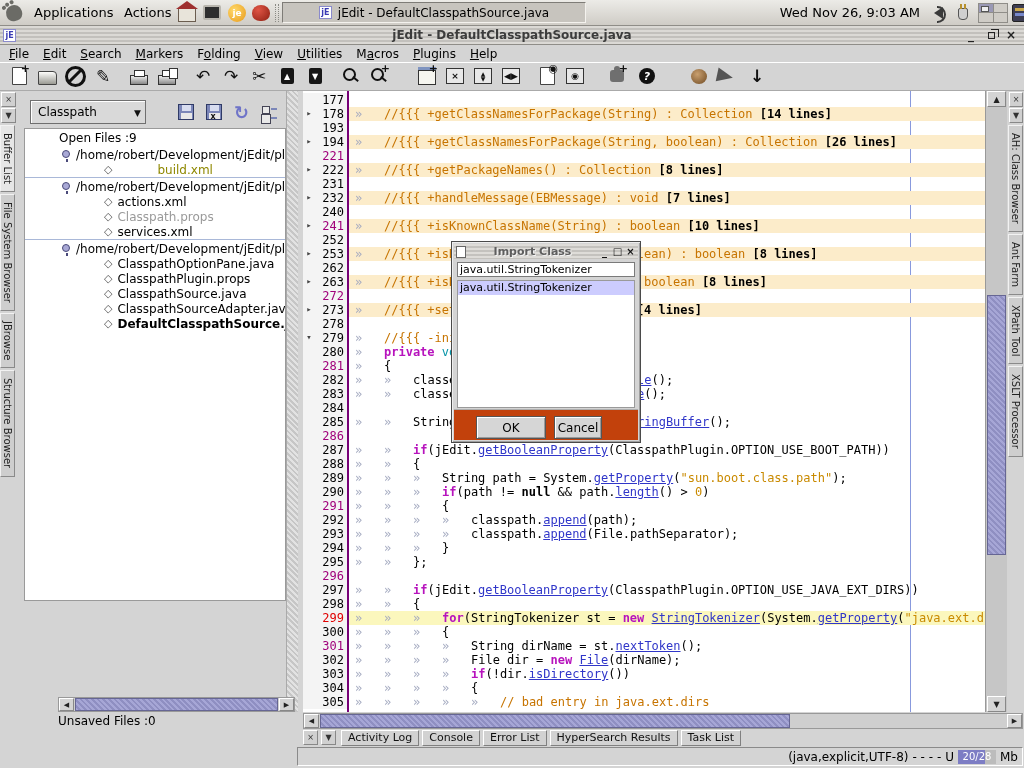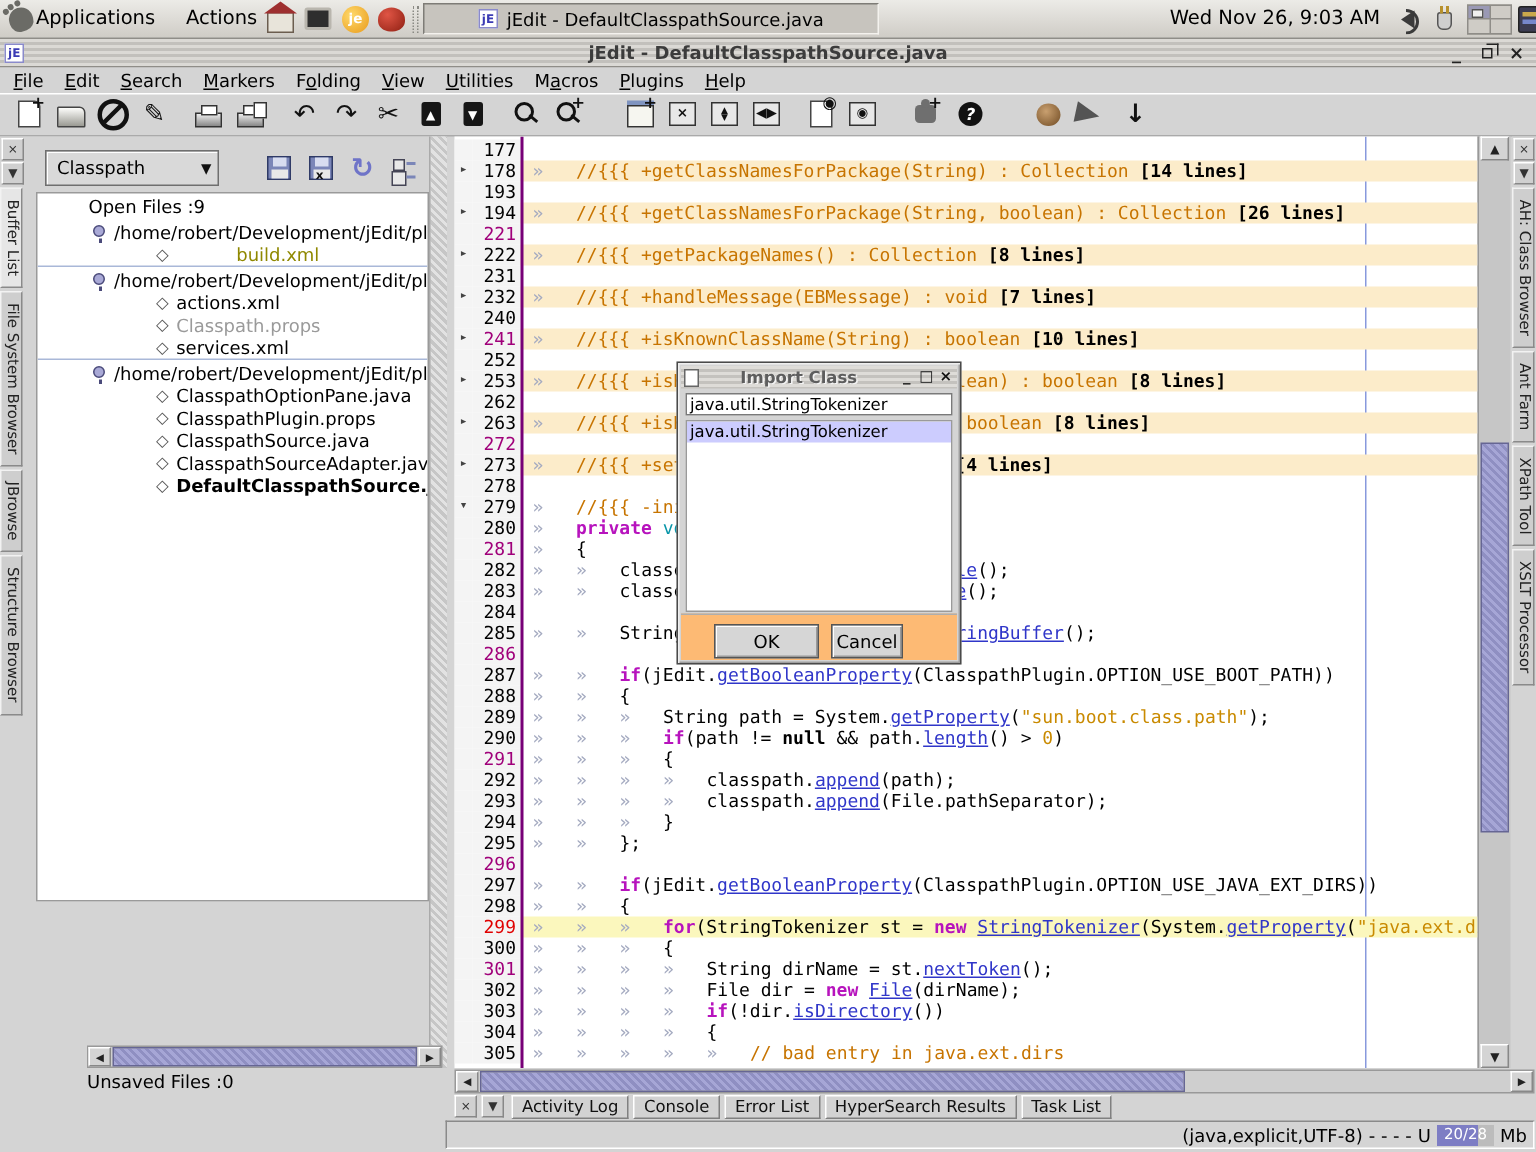--- a/index.html
+++ b/index.html
@@ -138,34 +138,34 @@
   #dlg-title{position:absolute;left:2px;top:2px;right:2px;height:15px;
     background:repeating-linear-gradient(#dedcd8 0 2px,#c4c2be 2px 4px);display:flex;align-items:center;}
   #dlg-title .ttl{flex:1;text-align:center;font-size:11px;font-weight:bold;color:#5e5e5e;text-shadow:1px 1px 0 #f4f4f4;}
   .dchip{width:10px;height:12px;background:#fff;border:1px solid #666;margin-left:2px;}
   .dwb{width:11px;height:11px;font-size:10px;font-weight:bold;color:#111;display:flex;align-items:center;justify-content:center;margin-right:2px;}
   #dlg-field{position:absolute;left:5px;top:20px;width:178px;height:15px;background:#fff;border:1px solid #7a7a7a;
     font-size:11px;line-height:13px;padding-left:2px;white-space:nowrap;overflow:hidden;}
   #dlg-list{position:absolute;left:5px;top:38px;width:178px;height:128px;background:#fff;border:1px solid #9a9a9a;overflow:hidden;}
   .dlg-item{height:14px;line-height:14px;font-size:11px;padding-left:2px;white-space:nowrap;}
   .dlg-item.sel{background:#ccccfe;}
-  #dlg-btns{position:absolute;left:2px;top:167px;right:2px;bottom:2px;background:#fdba74;border-top:1px solid #aeaeae;}
+  #dlg-btns{position:absolute;left:2px;top:167px;right:2px;bottom:2px;background:#c2410c;border-top:1px solid #aeaeae;}
   .dbtn{position:absolute;top:6px;height:23px;background:#d6d6d6;border:1px solid #555;
     box-shadow:inset 1px 1px 0 #fff, inset -1px -1px 0 #9a9a9a;font-size:12px;display:flex;align-items:center;justify-content:center;}
 </style>
 </head>
 <body>
 
 <div id="screen" data-interactable="false">
 
   <div id="panel" data-interactable="false">
     <div class="prow" style="left:6px" data-interactable="true">
         <span class="foot" data-interactable="false"></span>
       </div>
-    <div class="prow" style="left:20px">
+    <div class="prow" style="left:30px">
         <span class="plabel" data-interactable="true">Applications</span>
       </div>
     <div class="prow" style="left:120px">
         <span class="plabel" data-interactable="true">Actions</span>
       </div>
     <div class="prow" style="left:178px" data-interactable="true">
         <span class="house" data-interactable="false"></span>
       </div>
     <div class="prow" style="left:203px" data-interactable="true">
         <span class="term" data-interactable="false"></span>

